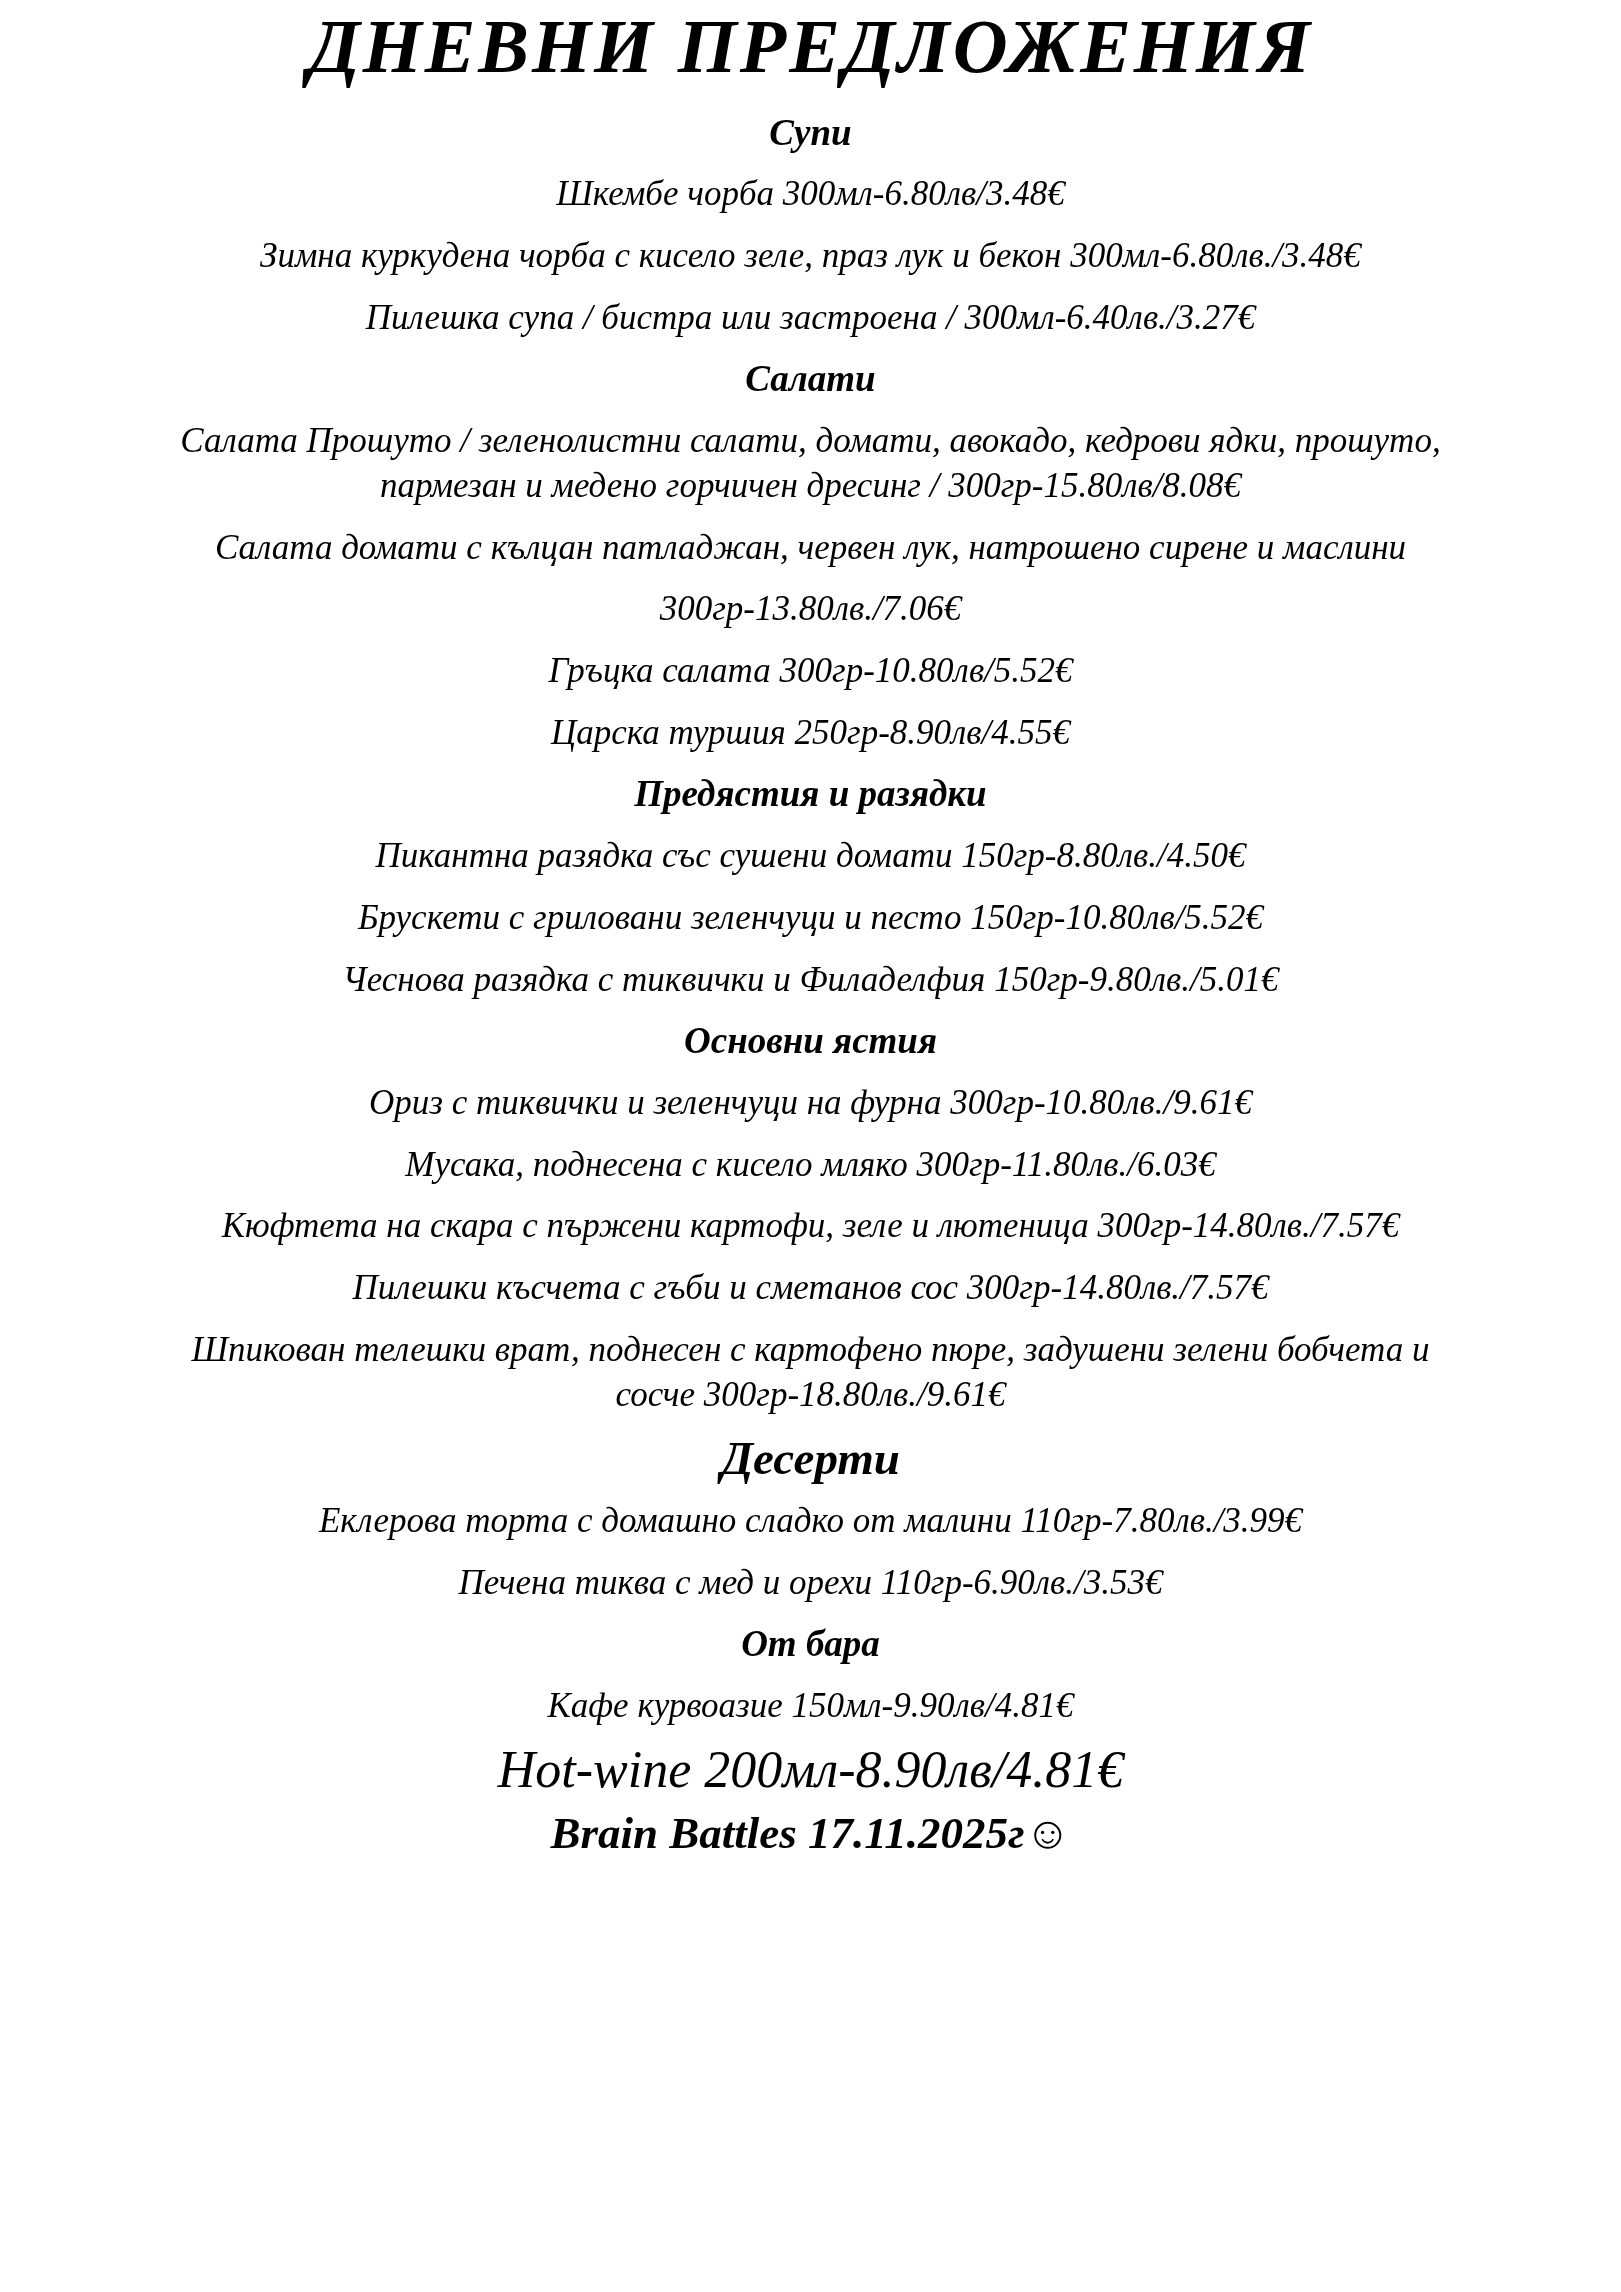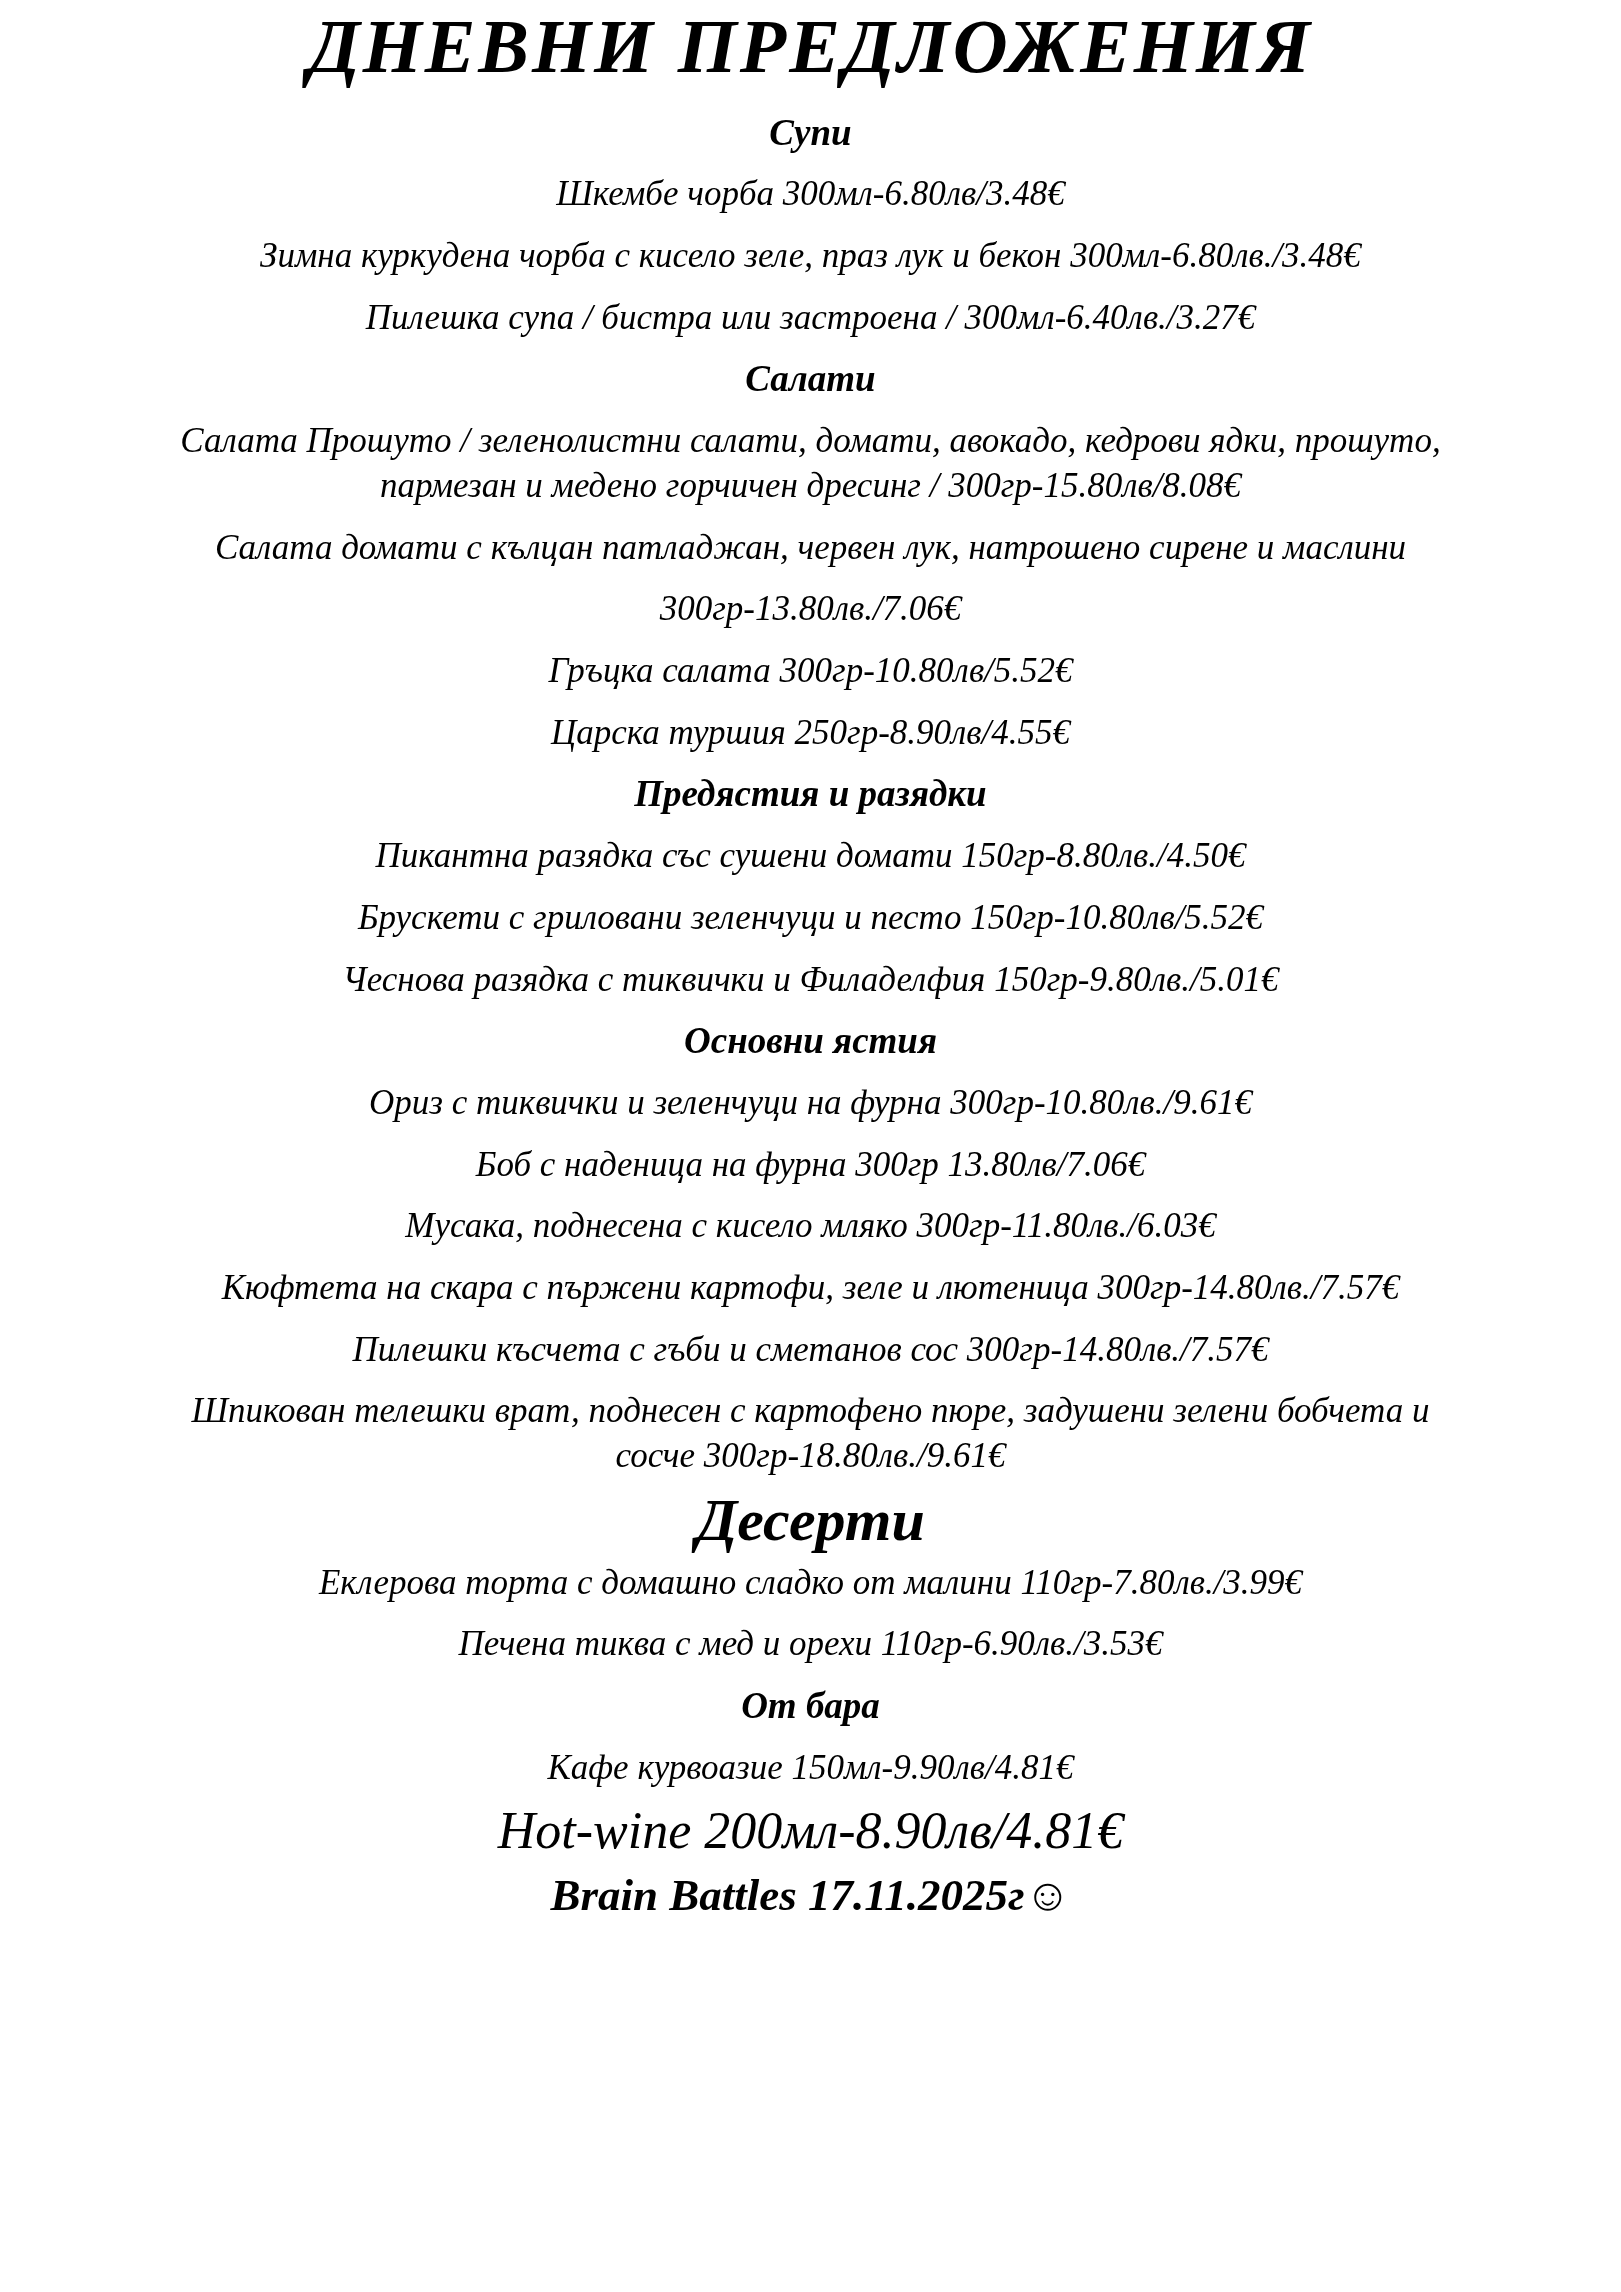--- a/index.html
+++ b/index.html
@@ -33,21 +33,21 @@
     margin: 0 0 17.6px 0;
   }
   .section-heading {
     font-size: 37px;
     line-height: 45px;
     font-weight: bold;
     font-style: italic;
     margin: 0 0 16.7px 0;
   }
   .section-heading.large {
-    font-size: 60px;
+    font-size: 47px;
     line-height: 51px;
     margin: 0 0 13.7px 0;
   }
   .item {
     font-size: 35px;
     line-height: 45px;
     font-style: italic;
     margin: 0 0 16.7px 0;
     white-space: pre-line;
   }
@@ -92,21 +92,20 @@
     <section>
       <h2 class="section-heading">Предястия и разядки</h2>
       <p class="item">Пикантна разядка със сушени домати 150гр-8.80лв./4.50€</p>
       <p class="item">Брускети с гриловани зеленчуци и песто 150гр-10.80лв/5.52€</p>
       <p class="item">Чеснова разядка с тиквички и Филаделфия 150гр-9.80лв./5.01€</p>
     </section>
 
     <section>
       <h2 class="section-heading">Основни ястия</h2>
       <p class="item">Ориз с тиквички и зеленчуци на фурна 300гр-10.80лв./9.61€</p>
-      <p class="item">Боб с наденица на фурна 300гр 13.80лв/7.06€</p>
       <p class="item">Мусака, поднесена с кисело мляко 300гр-11.80лв./6.03€</p>
       <p class="item">Кюфтета на скара с пържени картофи, зеле и лютеница 300гр-14.80лв./7.57€</p>
       <p class="item">Пилешки късчета с гъби и сметанов сос  300гр-14.80лв./7.57€</p>
       <p class="item">Шпикован телешки врат, поднесен с картофено пюре, задушени зелени бобчета  и
 сосче 300гр-18.80лв./9.61€</p>
     </section>
 
     <section>
       <h2 class="section-heading large">Десерти</h2>
       <p class="item">Еклерова торта с домашно сладко от малини 110гр-7.80лв./3.99€</p>

